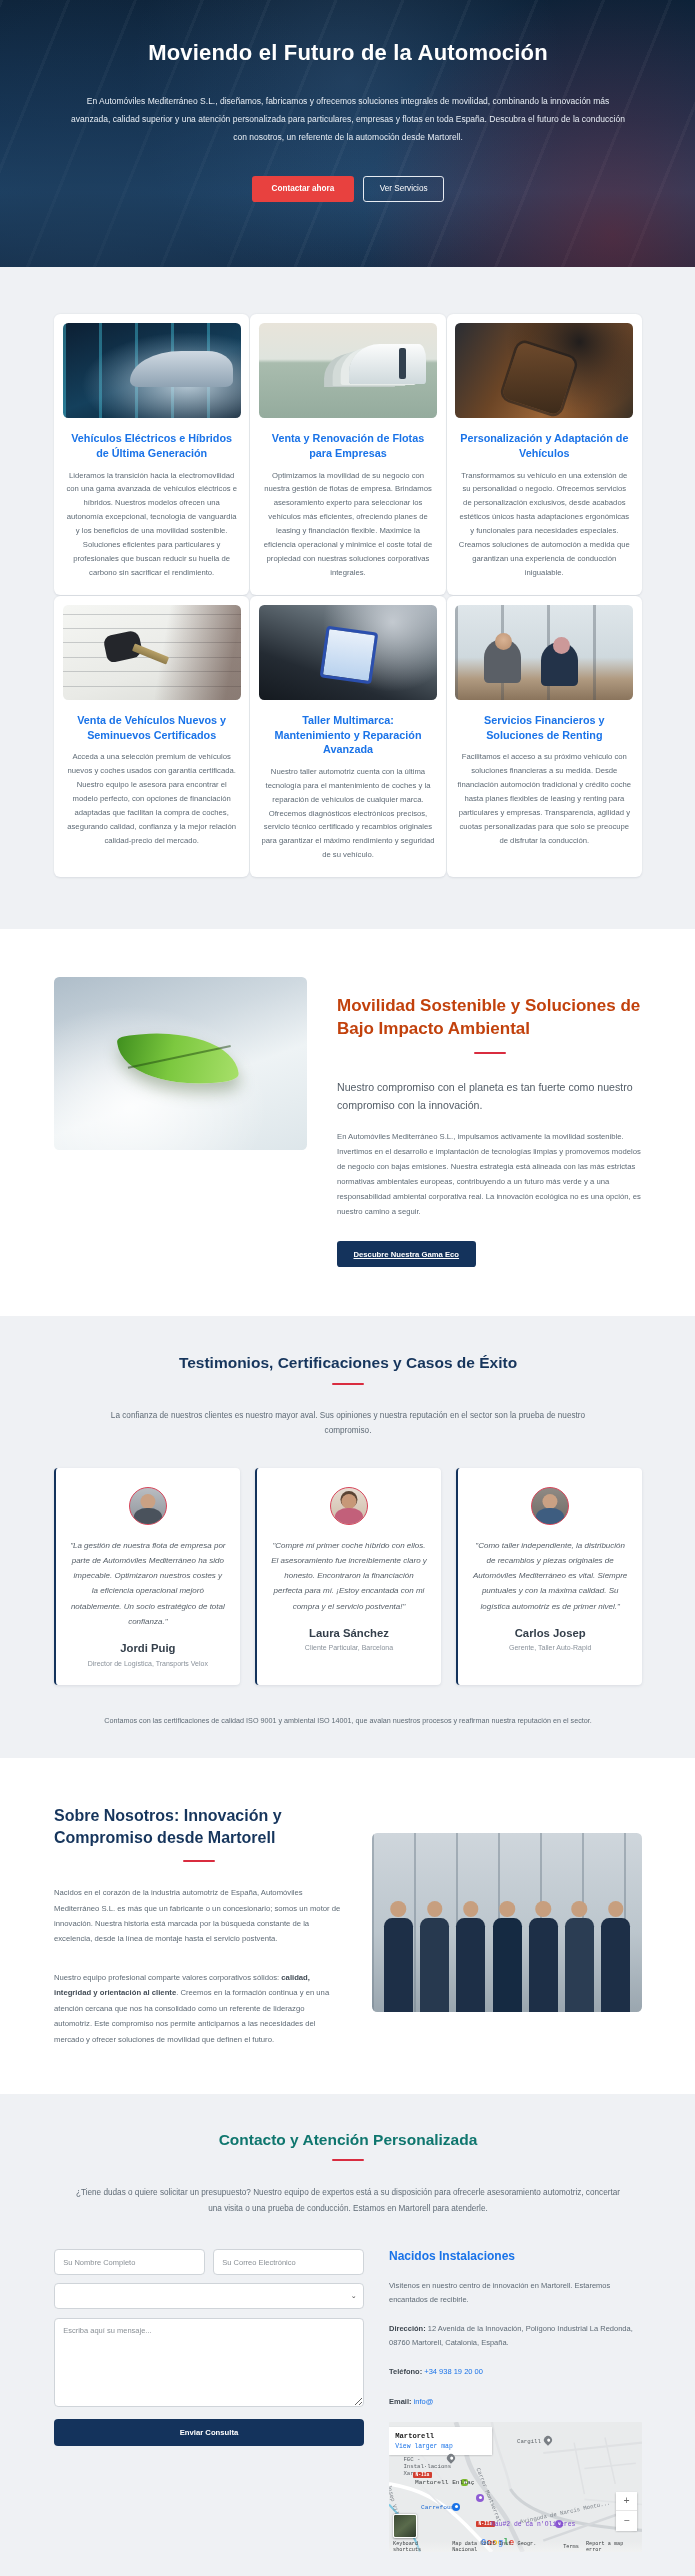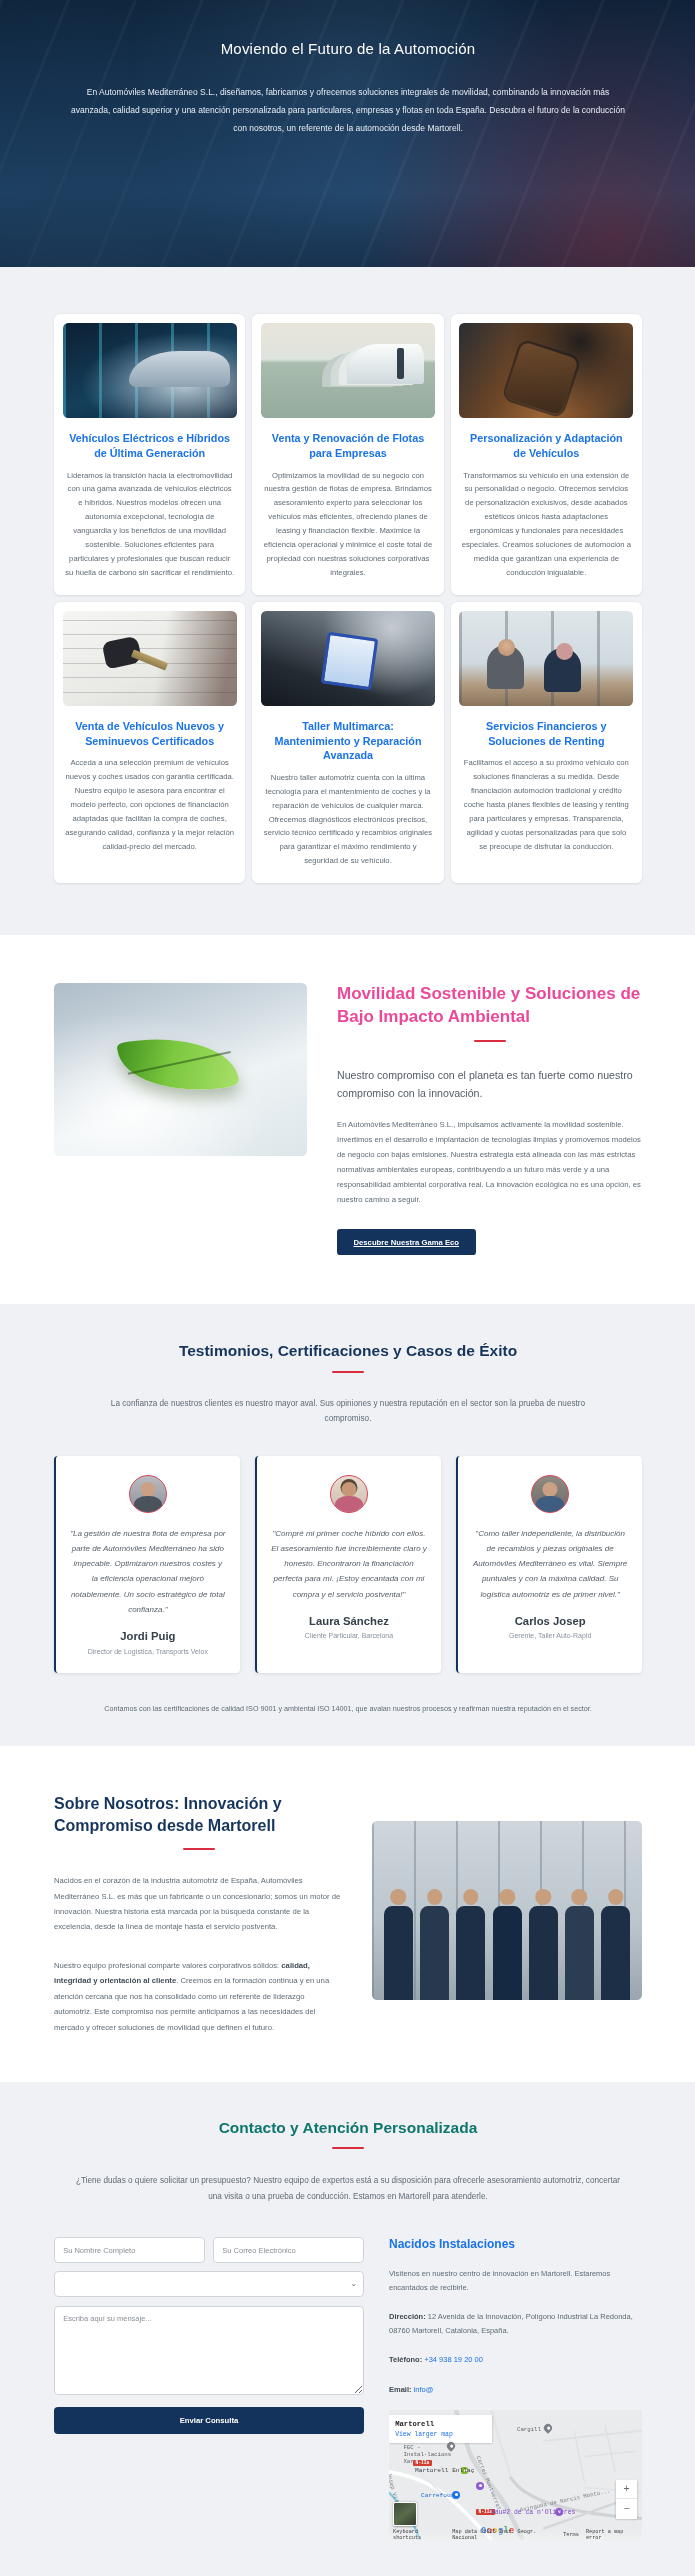--- a/index.html
+++ b/index.html
@@ -15,31 +15,31 @@
 
   
   .hero { height: 267px; position: relative; text-align: center; color: #fff; overflow: hidden;
     background:
       radial-gradient(circle at 88% 88%, rgba(140,35,45,.45), transparent 38%),
       radial-gradient(circle at 12% 85%, rgba(30,60,90,.6), transparent 45%),
       radial-gradient(circle at 50% 30%, rgba(80,120,160,.25), transparent 55%),
       repeating-linear-gradient(112deg, rgba(255,255,255,.045) 0 3.1px, transparent 3.1px 62px),
       linear-gradient(180deg, #0d2238 0%, #143252 45%, #1d4266 72%, #152e4a 100%); }
   .hero-inner { padding: 40px 64px 0; }
-  .hero h1 { font-size: 15px; font-weight: normal; letter-spacing: 0.2px; }
+  .hero h1 { font-size: 22px; font-weight: bold; letter-spacing: 0.2px; }
   .hero p { margin: 27px auto 0; max-width: 559px; font-size: 8.5px; line-height: 2.1; color: #e8eef5; }
   .hero-ctas { margin-top: 29px; display: flex; justify-content: center; gap: 9.3px; }
   .btn { display: inline-block; border: none; cursor: pointer; font-family: inherit; border-radius: 3.1px;
     font-size: 8.2px; font-weight: bold; text-decoration: none; }
   .btn-red { background: #e8413f; color: #fff; padding: 8.2px 19.6px; }
   .btn-ghost { background: transparent; color: #fff; border: 0.5px solid #e7ecf2; padding: 7.7px 15.5px; font-weight: normal; }
 
   
   .services { background: #eff1f4; padding: 47px 54px 52px; }
-  .cards-grid { display: grid; grid-template-columns: repeat(3, 1fr); gap: 7px; }
+  .cards-grid { display: grid; grid-template-columns: repeat(3, 1fr); gap: 1px; }
   .card { background: #fff; border-radius: 6.2px; padding: 8.8px 8.8px 15.5px; box-shadow: 0 0.5px 2.1px rgba(20,40,70,.10); }
   .card-img { height: 95px; border-radius: 5.2px; margin-bottom: 13.4px; position: relative; overflow: hidden; }
   .card h3 { color: #1a73e8; font-size: 10.8px; line-height: 1.35; text-align: center; margin: 0 4.1px 8.2px; }
   .card p { color: #5f6b76; font-size: 7.7px; line-height: 1.8; text-align: center; margin: 0 2.1px; }
 
   .img-ev { background:
       radial-gradient(ellipse at 70% 65%, rgba(210,225,235,.85), rgba(150,180,200,.25) 45%, transparent 60%),
       repeating-linear-gradient(90deg, rgba(80,230,255,.35) 0 2.6px, transparent 2.6px 36px),
       linear-gradient(160deg, #0c1f33 0%, #14405c 55%, #0a1a2a 100%); }
   .img-ev::after { content:""; position:absolute; left:38%; top:30%; width:58%; height:38%;
@@ -77,21 +77,21 @@
 
   
   .eco { background: #fff; padding: 48px 54px 49px; display: flex; gap: 30px; }
   .eco-img { width: 253px; height: 173px; flex-shrink: 0; border-radius: 5.2px; position: relative; overflow: hidden;
     background: radial-gradient(ellipse at 30% 75%, rgba(255,255,255,.85), transparent 55%),
       linear-gradient(160deg, #aebdc9 0%, #cfd9e0 35%, #eef3f5 60%, #dde6ea 100%); }
   .leaf { position: absolute; left: 26%; top: 30%; width: 46%; height: 34%;
     background: linear-gradient(110deg, #3f8f1e 0%, #7cc83f 45%, #a8e06a 100%);
     border-radius: 8% 95% 12% 95%; transform: rotate(-8deg); box-shadow: 0 9.3px 14.4px rgba(60,90,40,.35); }
   .leaf::after { content:""; position:absolute; left: 6%; top: 46%; width: 90%; height: 1.5px; background: rgba(30,70,15,.5); transform: rotate(-4deg); }
-  .eco-text h2 { color: #ec4899; font-size: 17px; line-height: 1.35; }
+  .eco-text h2 { color: #c2410c; font-size: 17px; line-height: 1.35; margin-top: 18px; }
   .bar { width: 32px; height: 2.1px; background: #d92c3f; border-radius: 1px; margin: 10.3px auto 0; }
   .eco-sub { margin-top: 24px; font-size: 10.6px; color: #525c66; line-height: 1.75; }
   .eco-body { margin-top: 14.4px; font-size: 7.7px; color: #5f6b76; line-height: 1.95; }
   .eco-cta { margin-top: 21.6px; background: #14335c; color: #fff; padding: 8.8px 16.5px; border-radius: 3.1px;
     font-size: 7.7px; font-weight: bold; display: inline-block; }
 
   
   .testimonials { background: #eff1f4; padding: 38px 54px 33px; text-align: center; }
   .testimonials h2 { color: #16355c; font-size: 15.5px; }
   .testi-sub { margin: 23px auto 0; max-width: 515px; font-size: 8.2px; color: #5f6b76; line-height: 1.9; }
@@ -196,20 +196,24 @@
 </head>
 <body>
 
 <div class="page">
 
 
   <section class="hero">
     <div class="hero-inner">
       <h1>Moviendo el Futuro de la Automoción</h1>
       <p>En Automóviles Mediterráneo S.L., diseñamos, fabricamos y ofrecemos soluciones integrales de movilidad, combinando la innovación más avanzada, calidad superior y una atención personalizada para particulares, empresas y flotas en toda España. Descubra el futuro de la conducción con nosotros, un referente de la automoción desde Martorell.</p>
+      <div class="hero-ctas">
+        <a href="#" class="btn btn-red">Contactar ahora</a>
+        <a href="#" class="btn btn-ghost">Ver Servicios</a>
+      </div>
     </div>
   </section>
 
   <section class="services">
     <div class="cards-grid">
       <div class="card">
         <div class="card-img img-ev"></div>
         <h3>Vehículos Eléctricos e Híbridos de Última Generación</h3>
         <p>Lideramos la transición hacia la electromovilidad con una gama avanzada de vehículos eléctricos e híbridos. Nuestros modelos ofrecen una autonomía excepcional, tecnología de vanguardia y los beneficios de una movilidad sostenible. Soluciones eficientes para particulares y profesionales que buscan reducir su huella de carbono sin sacrificar el rendimiento.</p>
       </div>

